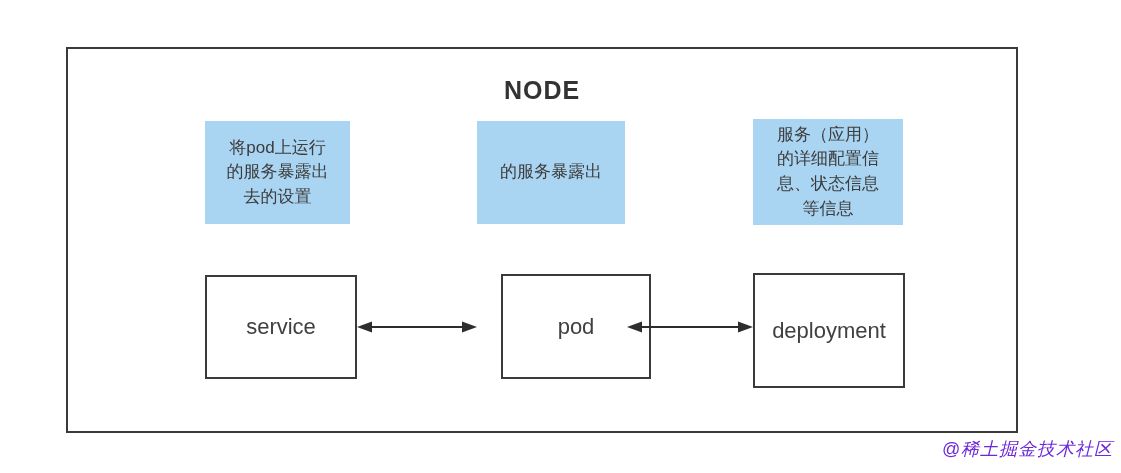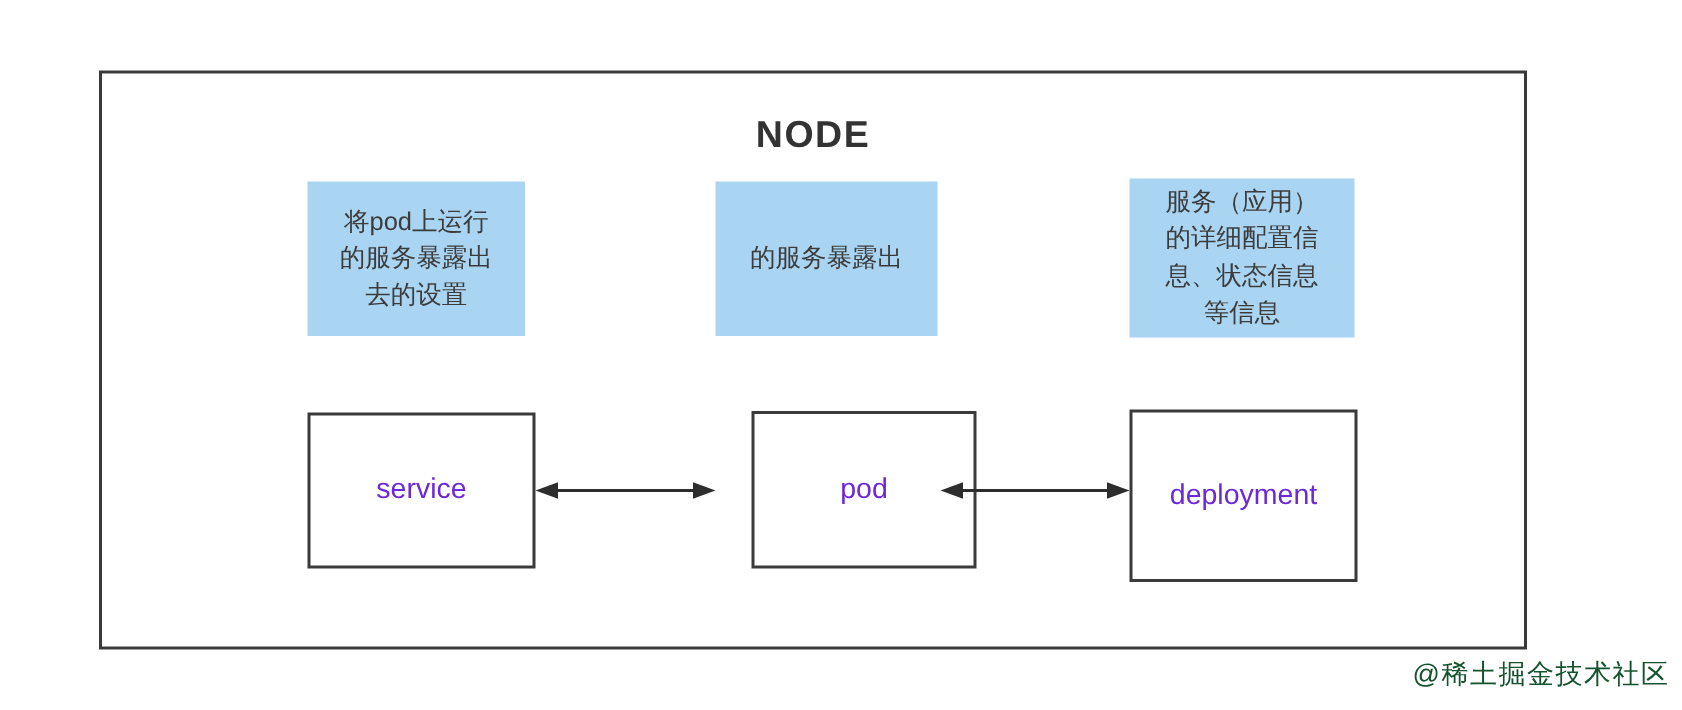--- a/index.html
+++ b/index.html
@@ -51,43 +51,44 @@
     padding: 4px 6px;
   }
   .annotation.a1 { left: 205px; top: 121px; width: 145px; height: 103px; }
   .annotation.a2 { left: 477px; top: 121px; width: 148px; height: 103px; }
   .annotation.a3 { left: 753px; top: 119px; width: 150px; height: 106px; }
   .entity-box {
     position: absolute;
     border: 2px solid #3a3a3a;
     box-sizing: border-box;
     background: #ffffff;
-    color: #6d28d9;
-    font-size: 19px;
+    color: #404040;
+    font-size: 22px;
     display: flex;
     align-items: center;
     justify-content: center;
     text-align: right;
   }
   .entity-box.b1 { left: 205px; top: 275px; width: 152px; height: 104px; }
   .entity-box.b2 { left: 501px; top: 274px; width: 150px; height: 105px; }
   .entity-box.b3 { left: 753px; top: 273px; width: 152px; height: 115px; }
   .arrow {
     position: absolute;
     overflow: visible;
   }
   .arrow line { stroke: #2d2d2d; stroke-width: 2; }
   .arrow polygon { fill: #2d2d2d; }
   .watermark {
     position: absolute;
     right: 8px;
     top: 437px;
     font-size: 18px;
-    color: #14532d;
+    color: #6d28d9;
     letter-spacing: 1px;
+    font-style: italic;
   }
 </style>
 </head>
 <body>
 
 <div class="canvas">
 
   <div class="node-boundary"></div>
 
   <div class="node-title">NODE</div>

